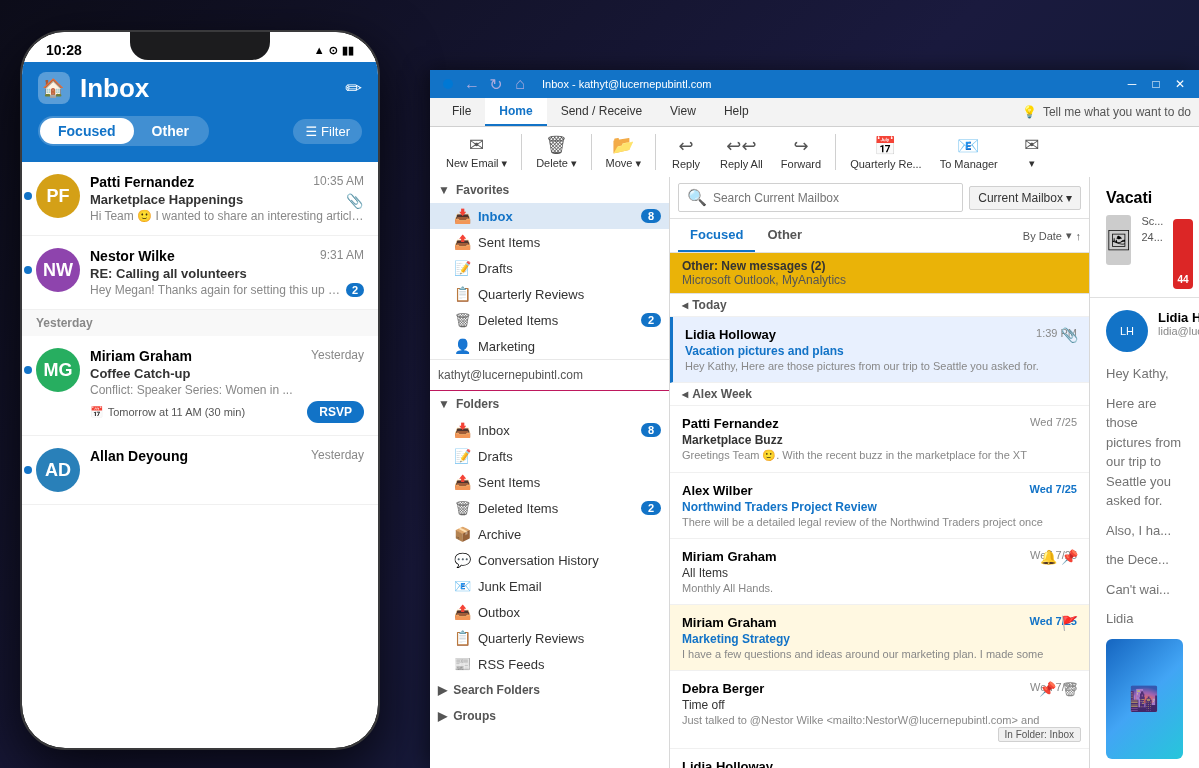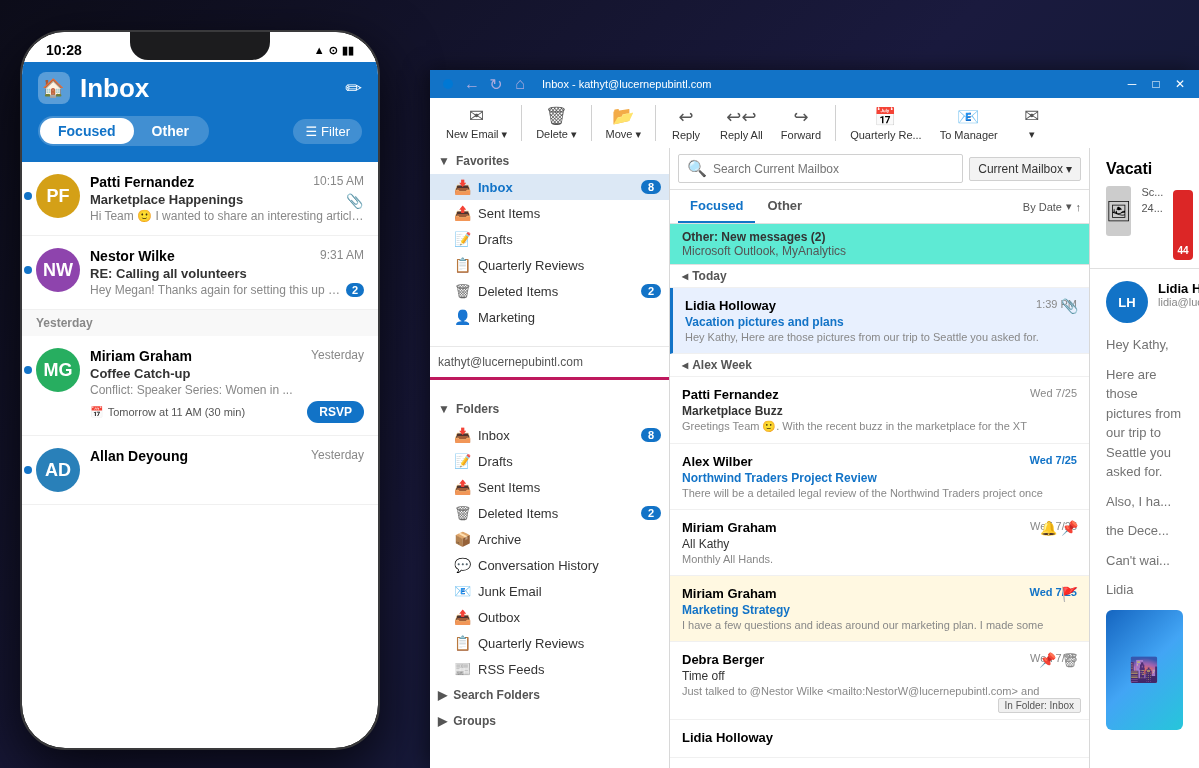--- a/index.html
+++ b/index.html
@@ -480,22 +480,22 @@
       padding: 1px 7px;
       font-size: 11px;
       font-weight: 700;
     }
 
     .sidebar-email {
       padding: 8px 8px;
       font-size: 12px;
       color: #555;
       border-top: 1px solid #e8e8e8;
-      border-bottom: 3px solid #be185d;
-      margin: 16px 0;
+      border-bottom: 1px solid #be185d;
+      margin: 0 0;
     }
 
     
     .email-list-panel {
       width: 420px;
       flex-shrink: 0;
       border-right: 1px solid #d8d8d8;
       display: flex;
       flex-direction: column;
       background: #fff;
@@ -571,21 +571,21 @@
       color: #555;
       cursor: pointer;
     }
 
     .email-list-items {
       flex: 1;
       overflow-y: auto;
     }
 
     .new-messages-bar {
-      background: #5eead4;
+      background: #eab308;
       padding: 6px 12px;
       font-size: 12px;
       color: #555;
       border-bottom: 1px solid #e0e0e0;
     }
 
     .new-messages-bar strong {
       color: #333;
     }
 
@@ -670,22 +670,22 @@
       background: #fff;
     }
 
     .avatar-circle {
       width: 42px;
       height: 42px;
       border-radius: 50%;
       display: flex;
       align-items: center;
       justify-content: center;
-      font-size: 13px;
-      font-weight: 700;
+      font-size: 11px;
+      font-weight: 400;
       color: #fff;
       background: #0078d4;
       flex-shrink: 0;
     }
 
     .sender-details {
       display: flex;
       flex-direction: column;
     }
 
@@ -815,21 +815,21 @@
       <div class="phone-email-list">
 
         <div class="phone-email-item unread">
           <div style="position:relative;display:flex;align-items:center;">
             <div class="unread-dot"></div>
             <div class="email-avatar" style="background:#d4a017;">PF</div>
           </div>
           <div class="email-content">
             <div class="email-row1">
               <span class="email-sender">Patti Fernandez</span>
-              <span class="email-time">10:15 AM</span>
+              <span class="email-time">10:35 AM</span>
             </div>
             <div class="email-row2">
               <div class="email-subject">Marketplace Happenings</div>
               <span class="paperclip-icon">📎</span>
             </div>
             <div class="email-preview">Hi Team 🙂 I wanted to share an interesting article. It spoke to the ...</div>
           </div>
         </div>
 
         <div class="phone-email-item unread">
@@ -905,20 +905,32 @@
       <div class="titlebar-btn" style="color:#aad;">⌂</div>
       <div class="title-bar-title">Inbox - kathyt@lucernepubintl.com</div>
     </div>
     <div class="titlebar-controls">
       <div class="titlebar-control">─</div>
       <div class="titlebar-control">□</div>
       <div class="titlebar-control close">✕</div>
     </div>
   </div>
 
+  <div class="ribbon-tabs">
+    <div class="ribbon-tab">File</div>
+    <div class="ribbon-tab active">Home</div>
+    <div class="ribbon-tab">Send / Receive</div>
+    <div class="ribbon-tab">View</div>
+    <div class="ribbon-tab">Help</div>
+    <div style="flex:1;"></div>
+    <div class="ribbon-search">
+      <span>💡</span>
+      <span>Tell me what you want to do</span>
+    </div>
+  </div>
 
   <div class="ribbon-toolbar">
     <div class="ribbon-btn">
       <span class="ribbon-btn-icon">✉</span>
       <span>New Email ▾</span>
     </div>
     <div class="ribbon-separator"></div>
     <div class="ribbon-btn">
       <span class="ribbon-btn-icon">🗑</span>
       <span>Delete ▾</span>
@@ -1126,21 +1138,21 @@
 
         <div class="desktop-email-item">
           <div class="de-icons">
             <span>🔔</span>
             <span>📌</span>
           </div>
           <div class="de-header">
             <span class="de-sender">Miriam Graham</span>
             <span class="de-time">Wed 7/25</span>
           </div>
-          <div class="de-subject" style="color:#333;font-weight:400;">All Kathy</div>
+          <div class="de-subject" style="color:#333;font-weight:400;">All Items</div>
           <div class="de-preview">Monthly All Hands.</div>
         </div>
 
         <div class="desktop-email-item highlighted">
           <div class="de-icons">
             <span class="flag-icon">🚩</span>
           </div>
           <div class="de-header">
             <span class="de-sender">Miriam Graham</span>
             <span class="de-time blue">Wed 7/25</span>

